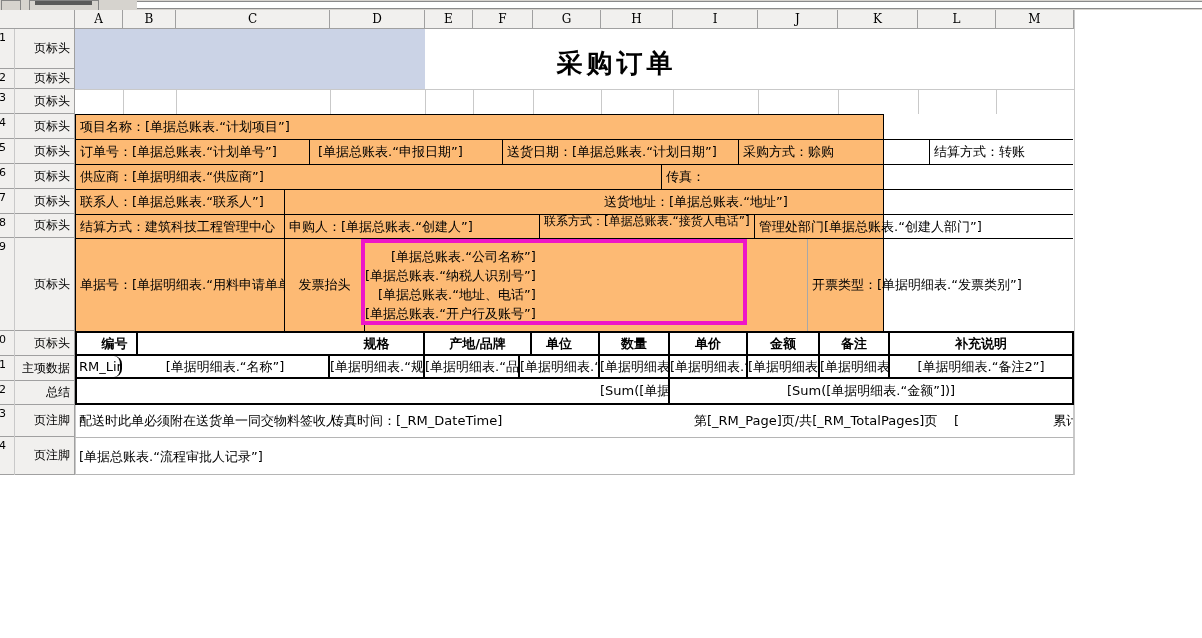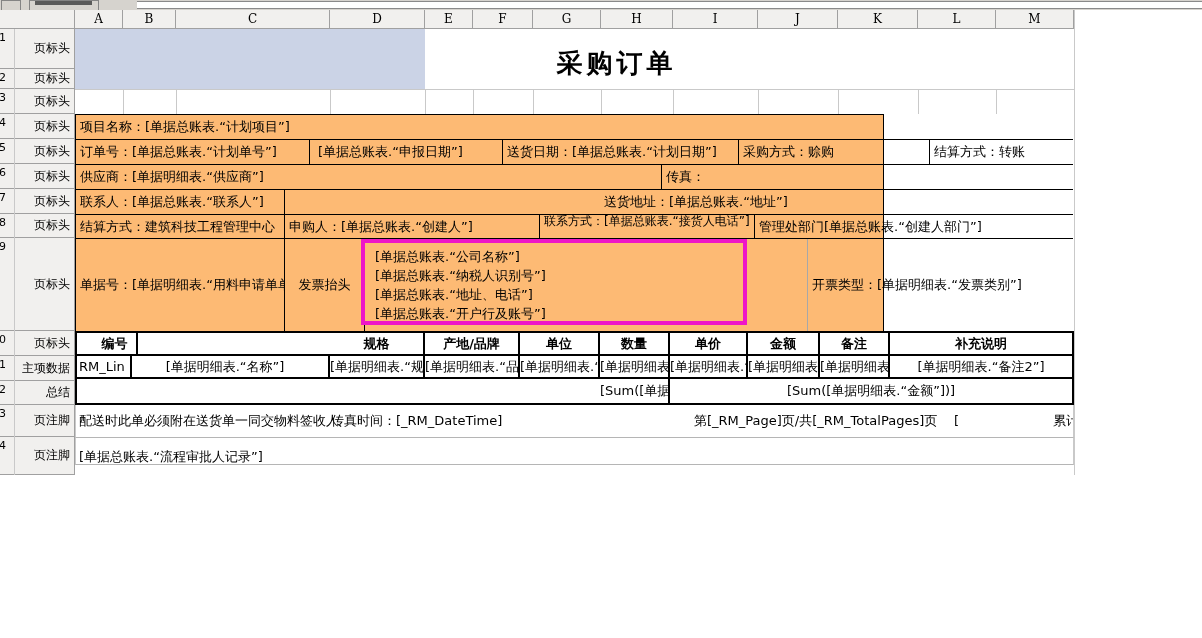--- a/index.html
+++ b/index.html
@@ -178,47 +178,47 @@
       <div class="sc" style="left:0;width:209px;">结算方式：建筑科技工程管理中心</div>
       <div class="sc" style="left:209px;width:255px;">申购人：[单据总账表.“创建人”]</div>
       <div class="sc" style="left:464px;width:215px;white-space:normal;word-break:break-all;font-size:12px;line-height:11px;align-items:flex-start;padding-top:1px;">联系方式：[单据总账表.“接货人电话”]</div>
       <div class="sc nb" style="left:679px;width:318px;">管理处部门[单据总账表.“创建人部门”]</div>
     </div>
 
     <div class="strip last" style="top:124px;height:92px;">
       <div class="sc" style="left:0;width:209px;">单据号：[单据明细表.“用料申请单单号”]</div>
       <div class="sc" style="left:209px;width:80px;justify-content:center;padding-left:0;">发票抬头</div>
       <div class="sc gb" style="left:289px;width:443px;padding-left:0;">
-        <div id="invoice-lines" style="padding-left:10px;line-height:19px;font-size:13px;">
+        <div id="invoice-lines" style="line-height:19px;font-size:13px;text-align:right;">
             <div>[单据总账表.“公司名称”]</div>
             <div>[单据总账表.“纳税人识别号”]</div>
             <div>[单据总账表.“地址、电话”]</div>
             <div>[单据总账表.“开户行及账号”]</div>
           </div>
       </div>
       <div class="sc nb" style="left:732px;width:265px;">开票类型：[单据明细表.“发票类别”]</div>
     </div>
   </div>
 
   <div class="abs" id="selection-box" style="left:361px;top:239px;width:386px;height:86px;"></div>
 
   <div class="abs" id="dtable">
     <div class="trow" id="trow-header" style="top:0;height:23px;border-bottom:2px solid #000;line-height:21px;">
         <div class="tc bold" style="left:0px;width:45px;margin-left:16px;">编号</div>
         <div class="tc bold" style="left:253px;width:95px;">规格</div>
-        <div class="tc bold" style="left:348px;width:95px;">产地/品牌</div>
+        <div class="tc bold" style="left:348px;width:107px;">产地/品牌</div>
         <div class="tc bold" style="left:443px;width:80px;">单位</div>
         <div class="tc bold" style="left:523px;width:70px;">数量</div>
         <div class="tc bold" style="left:593px;width:78px;">单价</div>
         <div class="tc bold" style="left:671px;width:72px;">金额</div>
         <div class="tc bold" style="left:743px;width:70px;">备注</div>
         <div class="tc bold nb" style="left:813px;width:182px;">补充说明</div>
       </div>
     <div class="trow" id="trow-detail" style="top:23px;height:23px;border-bottom:2px solid #000;line-height:21px;">
-        <div class="tc" style="left:0px;width:55px;text-align:left;padding-left:2px;">RM_Lin</div>
+        <div class="tc" style="left:0px;width:45px;text-align:left;padding-left:2px;border-radius:8px;">RM_Lin</div>
         <div class="tc" style="left:45px;width:208px;">[单据明细表.“名称”]</div>
         <div class="tc" style="left:253px;width:95px;">[单据明细表.“规格”]</div>
         <div class="tc" style="left:348px;width:95px;">[单据明细表.“品牌”]</div>
         <div class="tc" style="left:443px;width:80px;">[单据明细表.“单位”]</div>
         <div class="tc" style="left:523px;width:70px;">[单据明细表.“数量”]</div>
         <div class="tc" style="left:593px;width:78px;">[单据明细表.“单价”]</div>
         <div class="tc" style="left:671px;width:72px;">[单据明细表.“金额”]</div>
         <div class="tc" style="left:743px;width:70px;">[单据明细表.“备注”]</div>
         <div class="tc nb" style="left:813px;width:182px;">[单据明细表.“备注2”]</div>
       </div>
@@ -228,17 +228,17 @@
     </div>
   </div>
 
   <div class="abs footer-strip" style="left:75px;top:405px;width:999px;height:32px;">
     <div class="abs txt" style="left:3px;top:0;height:32px;line-height:32px;">配送时此单必须附在送货单一同交物料签收人</div>
     <div class="abs txt" style="left:255px;top:0;height:32px;line-height:32px;">传真时间：[_RM_DateTime]</div>
     <div class="abs txt" style="left:618px;top:0;height:32px;line-height:32px;">第[_RM_Page]页/共[_RM_TotalPages]页</div>
     <div class="abs txt" style="left:878px;top:0;height:32px;line-height:32px;">[</div>
     <div class="abs txt" style="left:977px;top:0;height:32px;line-height:32px;">累计</div>
   </div>
-  <div class="abs footer-strip" style="left:75px;top:437px;width:999px;height:28px;border-top:1px solid #b5b5b5;border-bottom:1px solid #b5b5b5;">
+  <div class="abs footer-strip" style="left:75px;top:437px;width:999px;height:38px;border-top:1px solid #b5b5b5;border-bottom:1px solid #b5b5b5;">
     <div class="abs txt" style="left:3px;top:0;height:37px;line-height:37px;">[单据总账表.“流程审批人记录”]</div>
   </div>
 
 </div>
 
 </body></html>

